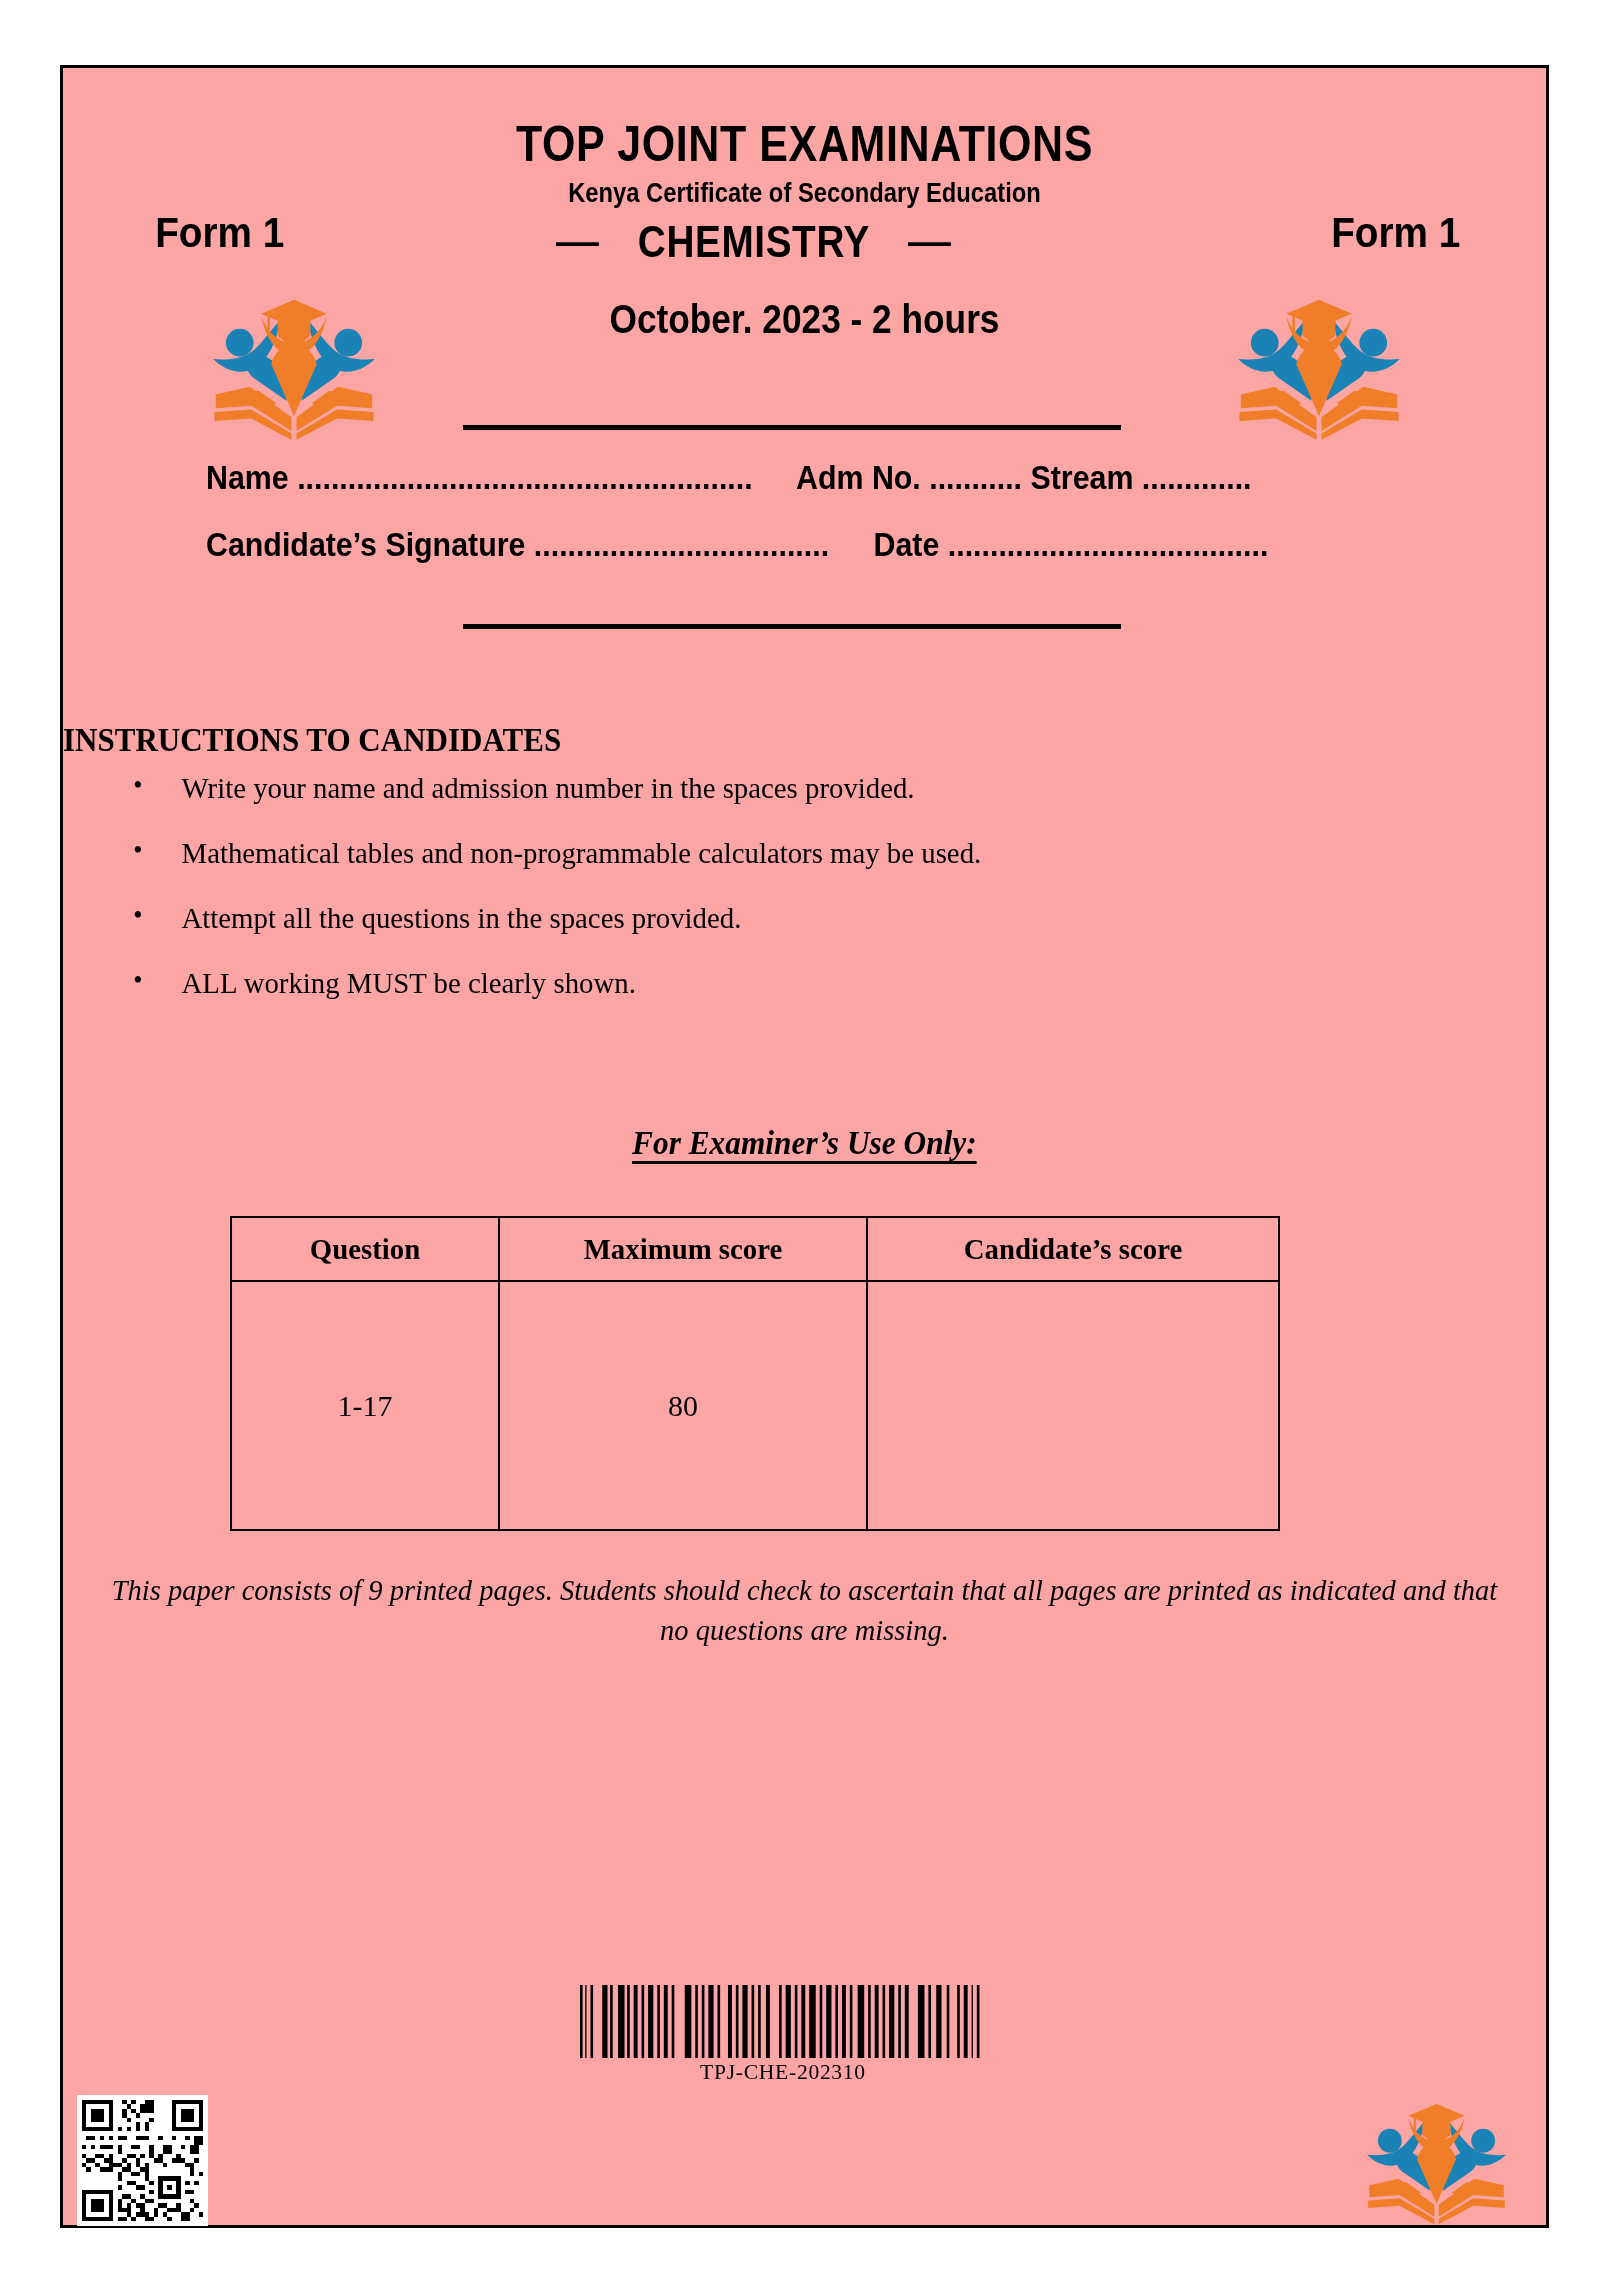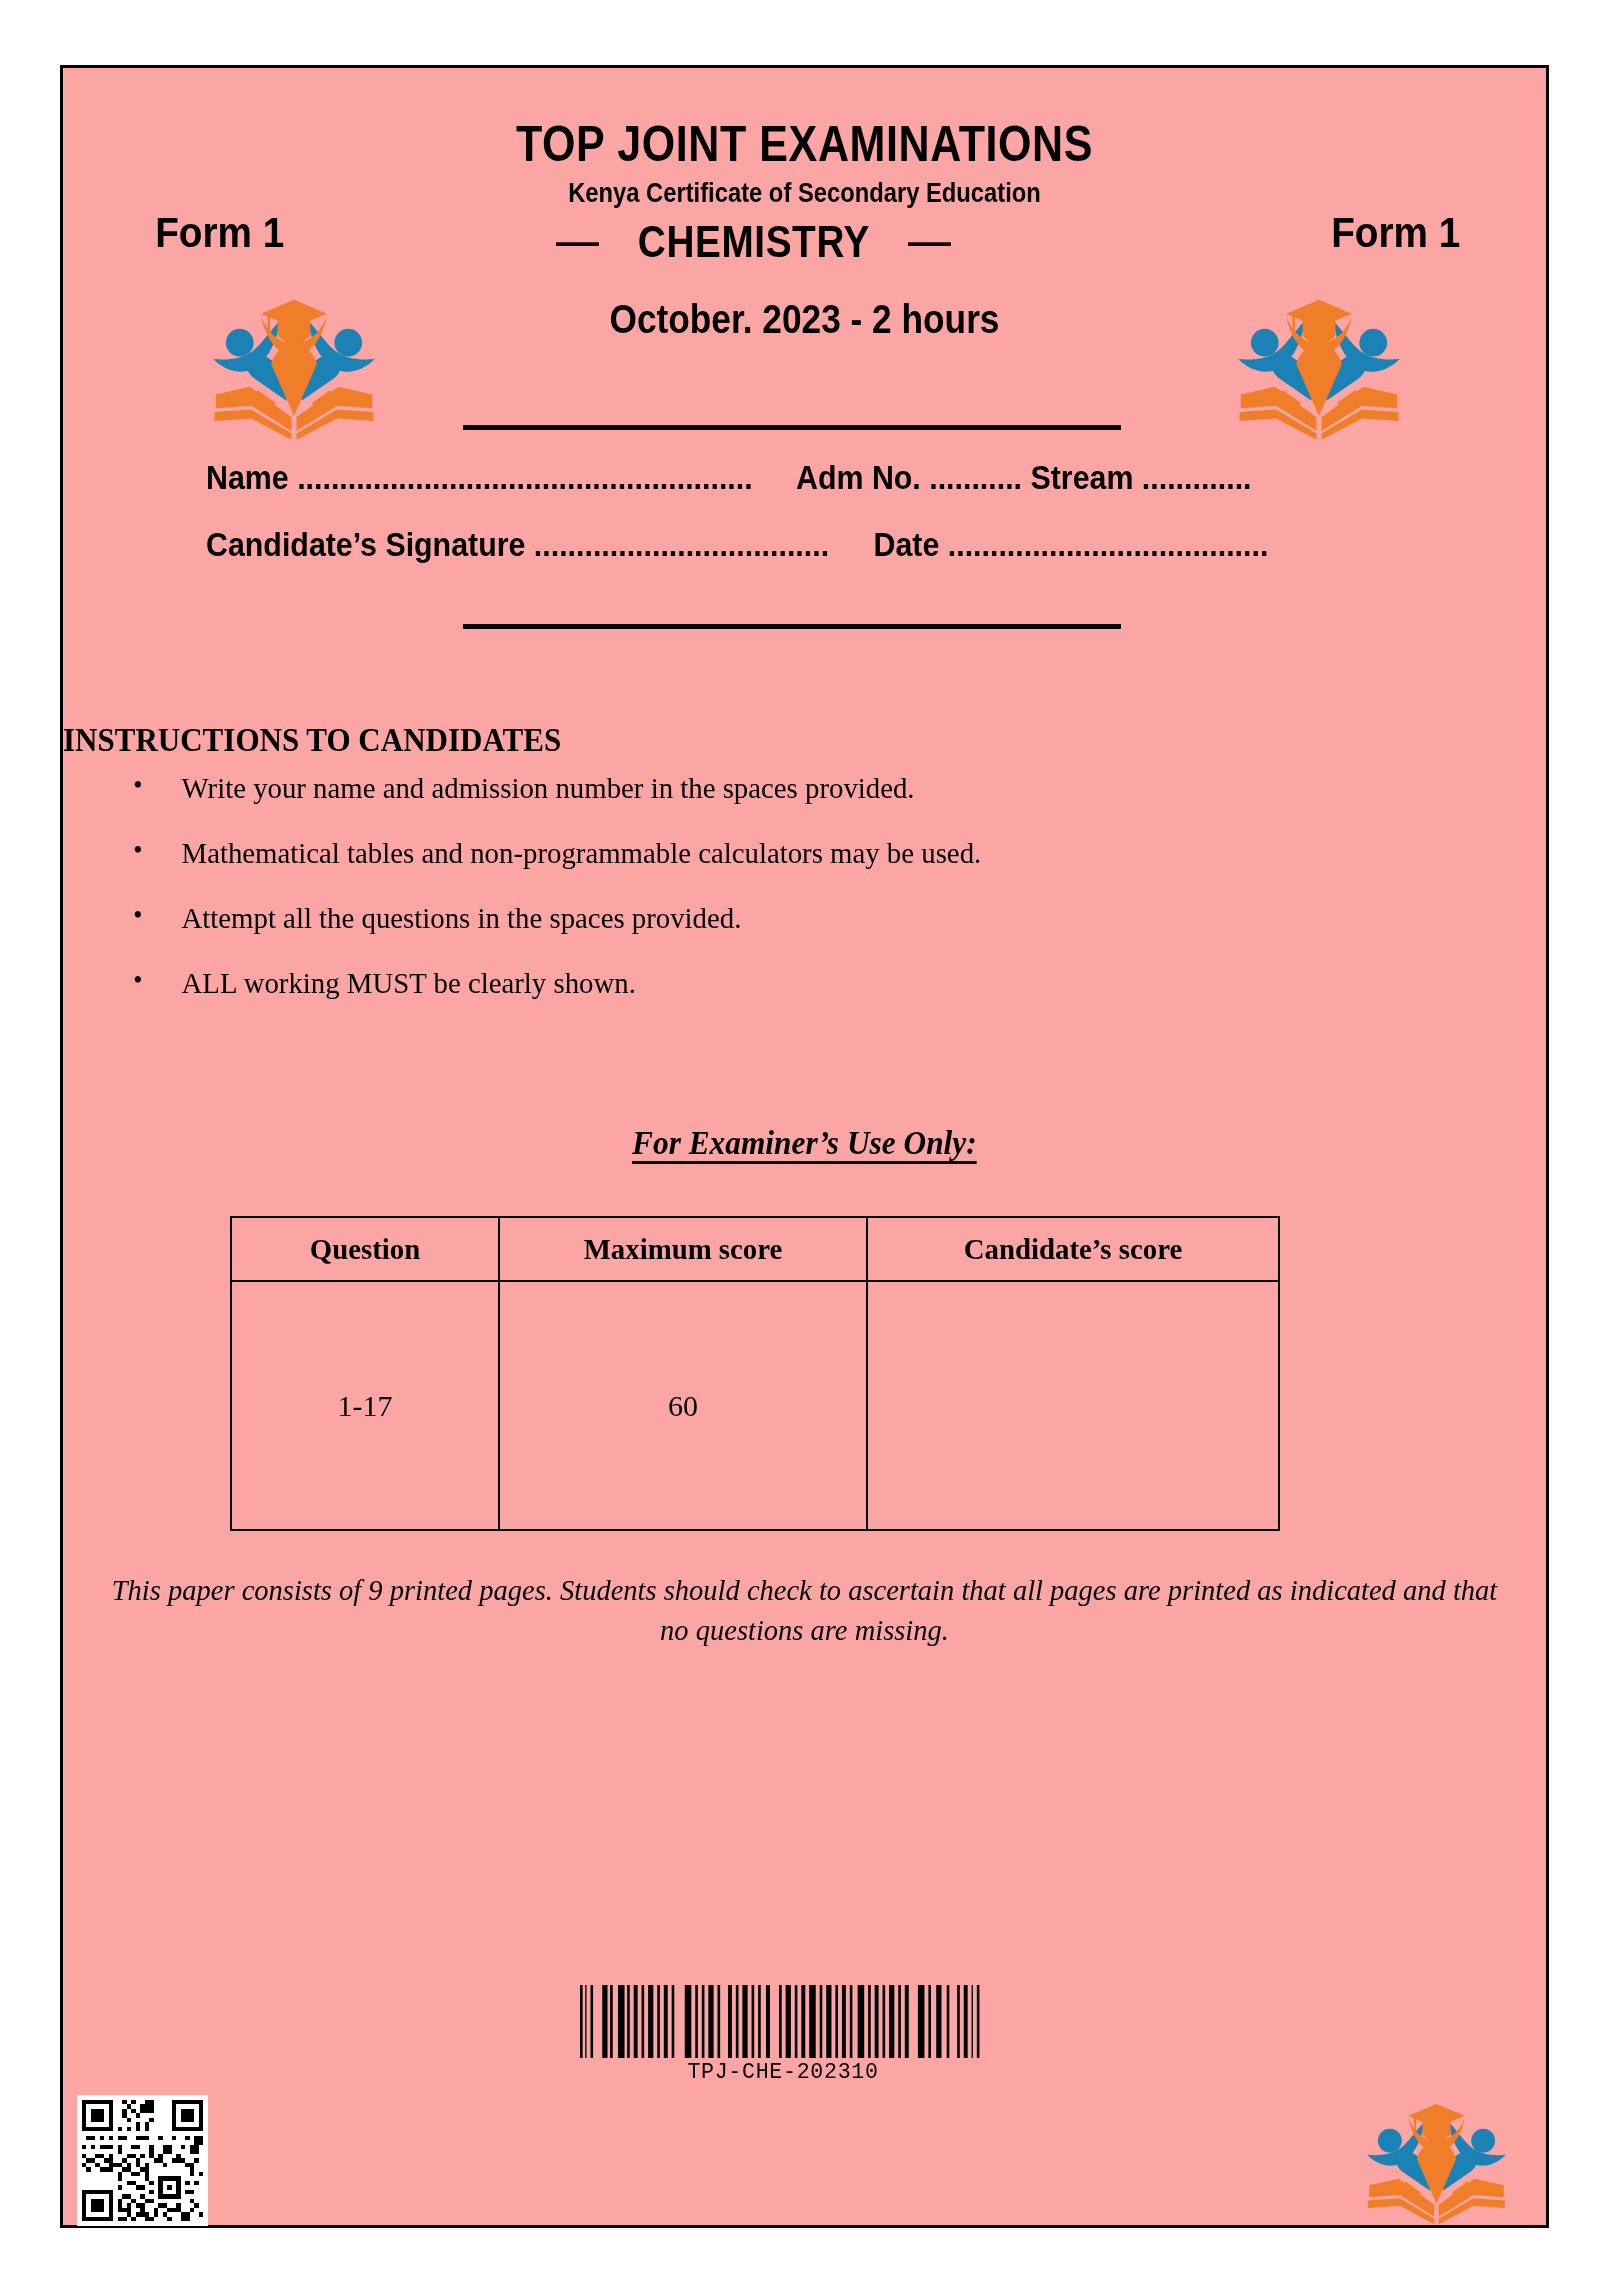--- a/index.html
+++ b/index.html
@@ -261,21 +261,21 @@
     top: 1917px;
     width: 406px;
     text-align: center;
   }
   #barcode-bars {
     height: 73px;
     width: 100%;
     display: block;
   }
   #barcode-label {
-    font-family: Liberation Mono, monospace;
+    font-family: Liberation Serif, serif;
     font-size: 21.6px;
     letter-spacing: 0.7px;
     margin-top: 2px;
   }
 
   
   #qr-code {
     position: absolute;
     left: 14.4px;
     top: 2027px;
@@ -424,21 +424,21 @@
       <thead>
         <tr>
           <th>Question</th>
           <th>Maximum score</th>
           <th>Candidate’s score</th>
         </tr>
       </thead>
       <tbody>
         <tr>
           <td>1-17</td>
-          <td>60</td>
+          <td>80</td>
           <td></td>
         </tr>
       </tbody>
     </table>
 
     <div id="page-note">This paper consists of 9 printed pages. Students should check to ascertain that all pages are printed as indicated and that no questions are missing.</div>
 
     <div id="barcode-block">
       <svg id="barcode-bars" viewBox="0 0 310 56" preserveAspectRatio="none" aria-hidden="true">
         <rect x="0" y="0" width="2" height="56" fill="#000"></rect>

